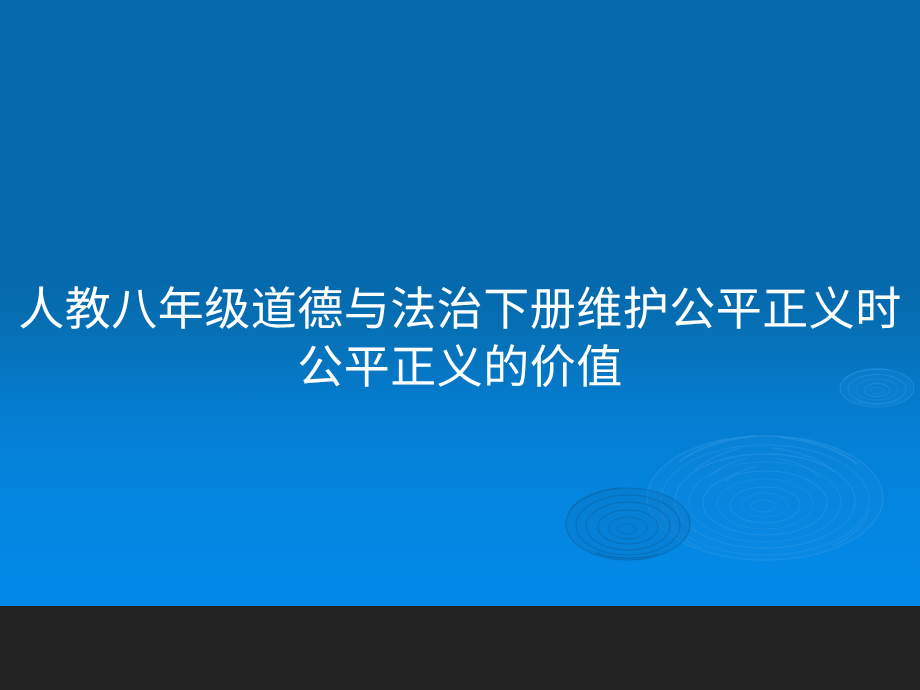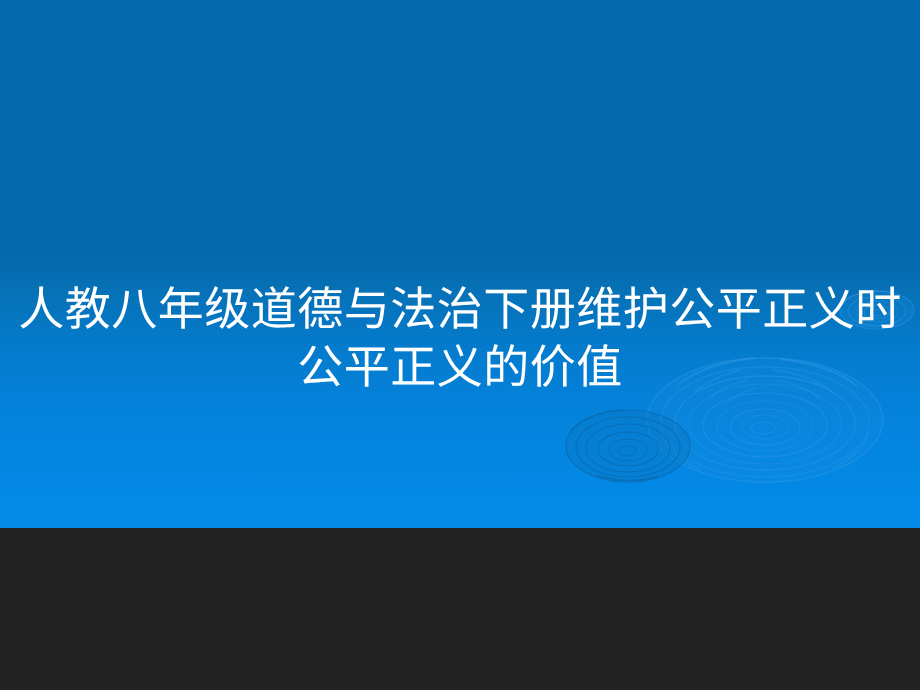--- a/index.html
+++ b/index.html
@@ -4,21 +4,21 @@
 <title>Presentation Slide</title>
 <style>
   html, body {
     margin: 0;
     padding: 0;
     background: #222;
   }
   #slide {
     position: relative;
     width: 920px;
-    height: 528px;
+    height: 606px;
     overflow: hidden;
     font-family: "DejaVu Serif", "Liberation Serif", serif;
     background: #0569AD;
   }
 
   
   #slide-background {
     position: absolute;
     inset: 0;
     background: linear-gradient(to bottom,

